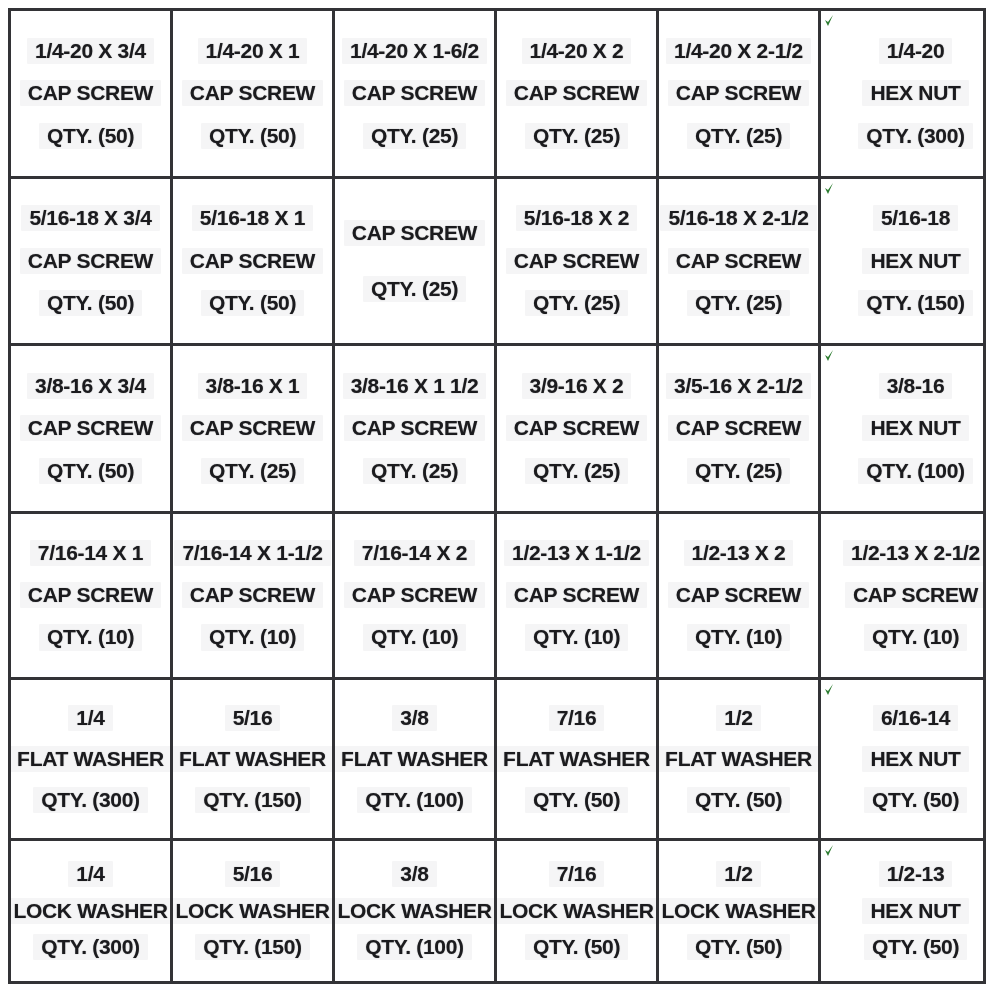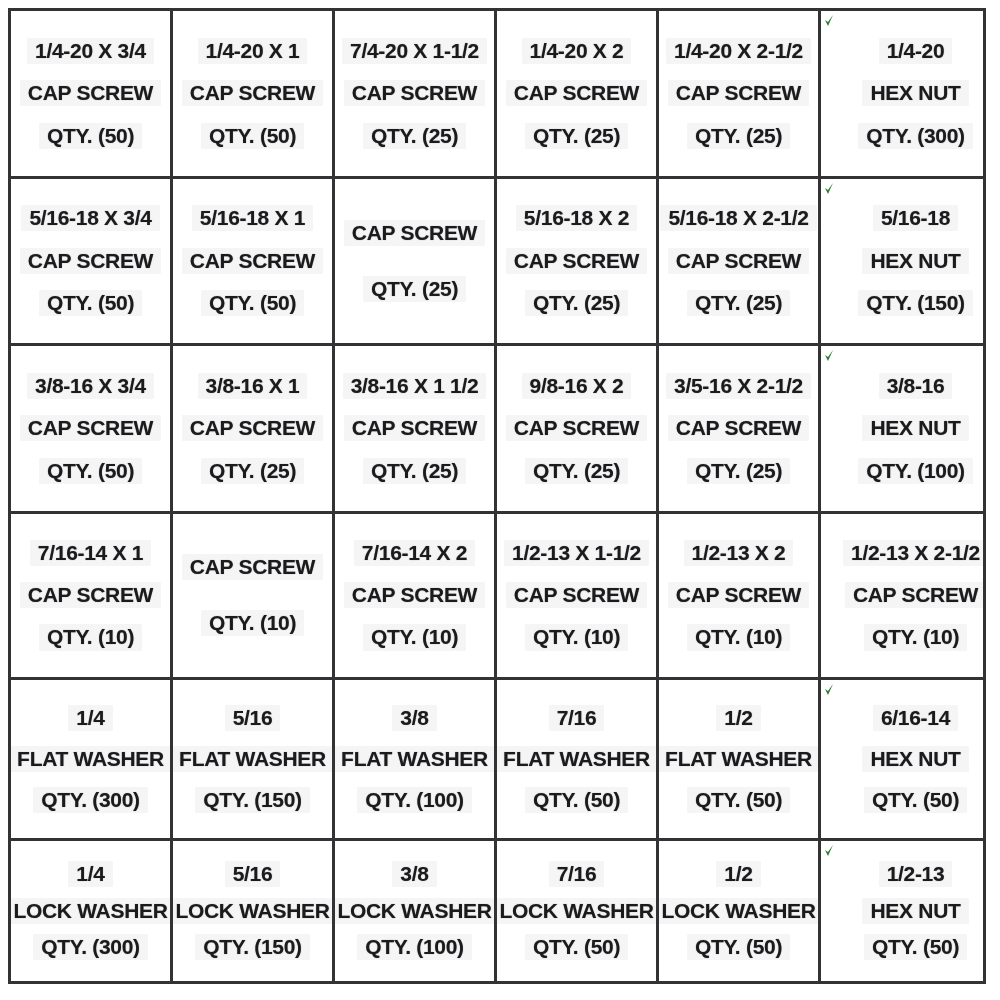--- a/index.html
+++ b/index.html
@@ -69,21 +69,21 @@
     <span class="line">1/4-20 X 3/4</span>
     <span class="line">CAP SCREW</span>
     <span class="line">QTY. (50)</span>
   </div>
     <div class="cell">
     <span class="line">1/4-20 X 1</span>
     <span class="line">CAP SCREW</span>
     <span class="line">QTY. (50)</span>
   </div>
     <div class="cell">
-    <span class="line">7/4-20 X 1-1/2</span>
+    <span class="line">1/4-20 X 1-6/2</span>
     <span class="line">CAP SCREW</span>
     <span class="line">QTY. (25)</span>
   </div>
     <div class="cell">
     <span class="line">1/4-20 X 2</span>
     <span class="line">CAP SCREW</span>
     <span class="line">QTY. (25)</span>
   </div>
     <div class="cell">
     <span class="line">1/4-20 X 2-1/2</span>
@@ -143,21 +143,21 @@
     <span class="line">3/8-16 X 1</span>
     <span class="line">CAP SCREW</span>
     <span class="line">QTY. (25)</span>
   </div>
     <div class="cell">
     <span class="line">3/8-16 X 1 1/2</span>
     <span class="line">CAP SCREW</span>
     <span class="line">QTY. (25)</span>
   </div>
     <div class="cell">
-    <span class="line">9/8-16 X 2</span>
+    <span class="line">3/9-16 X 2</span>
     <span class="line">CAP SCREW</span>
     <span class="line">QTY. (25)</span>
   </div>
     <div class="cell">
     <span class="line">3/5-16 X 2-1/2</span>
     <span class="line">CAP SCREW</span>
     <span class="line">QTY. (25)</span>
   </div>
     <div class="cell col-last">
     <span class="line">3/8-16</span>
@@ -168,20 +168,21 @@
       <path d="M2 6 L5 12 L10 1 L5 8 Z" fill="#2e7d32"></path>
     </svg>
   </span>
     </div>
     <div class="cell">
     <span class="line">7/16-14 X 1</span>
     <span class="line">CAP SCREW</span>
     <span class="line">QTY. (10)</span>
   </div>
     <div class="cell">
+    <span class="line">7/16-14 X 1-1/2</span>
     <span class="line">CAP SCREW</span>
     <span class="line">QTY. (10)</span>
   </div>
     <div class="cell">
     <span class="line">7/16-14 X 2</span>
     <span class="line">CAP SCREW</span>
     <span class="line">QTY. (10)</span>
   </div>
     <div class="cell">
     <span class="line">1/2-13 X 1-1/2</span>

